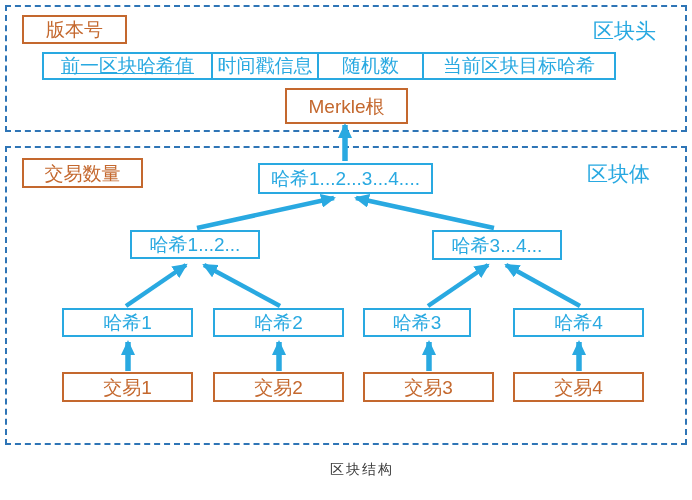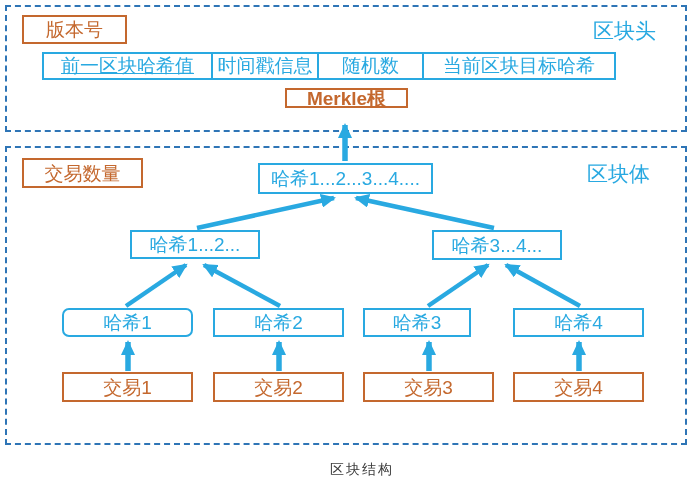--- a/index.html
+++ b/index.html
@@ -40,34 +40,34 @@
 
     <div class="corner-label" style="left:586px;top:10px;">区块头</div>
 
     <div class="fields-row" style="left:35px;top:45px;">
       <div class="cell" style="width:171px;text-decoration:underline;">前一区块哈希值</div>
       <div class="cell" style="width:108px;">时间戳信息</div>
       <div class="cell" style="width:107px;">随机数</div>
       <div class="cell" style="width:194px;">当前区块目标哈希</div>
     </div>
 
-    <div class="box brown" style="left:278px;top:81px;width:123px;height:20px;font-weight:bold;">Merkle根</div>
+    <div class="box brown" style="left:278px;top:81px;width:123px;height:36px;">Merkle根</div>
   </div>
 
   <div class="dashed-box body-box">
     <div class="box brown" style="left:15px;top:10px;width:121px;height:30px;">交易数量</div>
 
     <div class="corner-label" style="left:580px;top:12px;">区块体</div>
 
     <div class="box blue" style="left:251px;top:15px;width:175px;height:31px;">哈希1...2...3...4....</div>
 
     <div class="box blue" style="left:123px;top:82px;width:130px;height:29px;">哈希1...2...</div>
     <div class="box blue" style="left:425px;top:82px;width:130px;height:30px;">哈希3...4...</div>
 
-    <div class="box blue" style="left:55px;top:160px;width:131px;height:29px;border-radius:7px;">哈希1</div>
+    <div class="box blue" style="left:55px;top:160px;width:131px;height:29px;">哈希1</div>
     <div class="box blue" style="left:206px;top:160px;width:131px;height:29px;">哈希2</div>
     <div class="box blue" style="left:356px;top:160px;width:108px;height:29px;">哈希3</div>
     <div class="box blue" style="left:506px;top:160px;width:131px;height:29px;">哈希4</div>
 
     <div class="box brown" style="left:55px;top:224px;width:131px;height:30px;">交易1</div>
     <div class="box brown" style="left:206px;top:224px;width:131px;height:30px;">交易2</div>
     <div class="box brown" style="left:356px;top:224px;width:131px;height:30px;">交易3</div>
     <div class="box brown" style="left:506px;top:224px;width:131px;height:30px;">交易4</div>
   </div>
 

